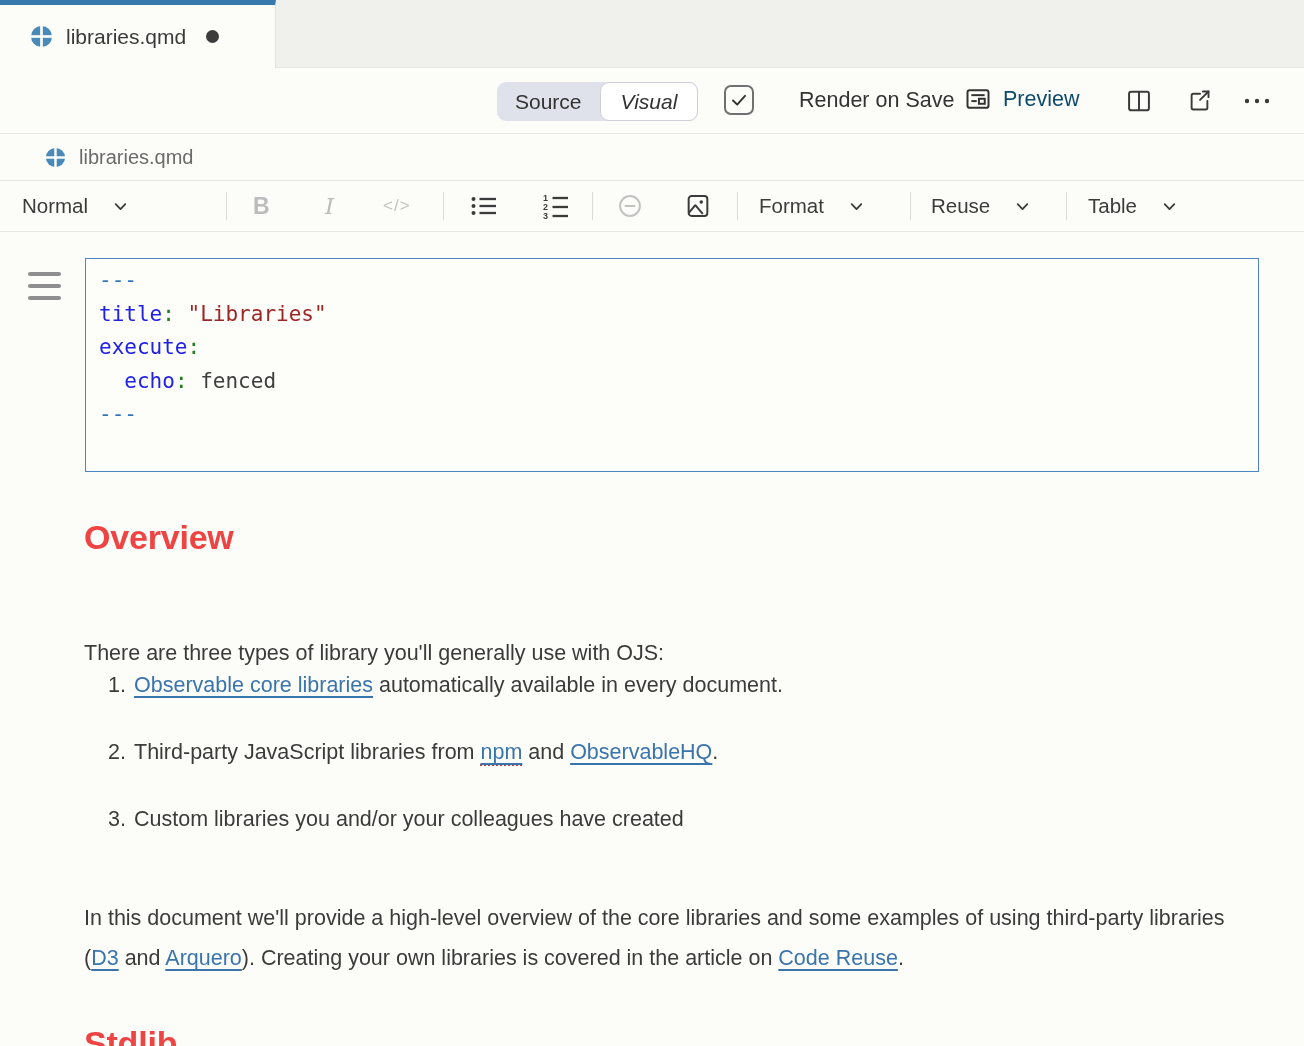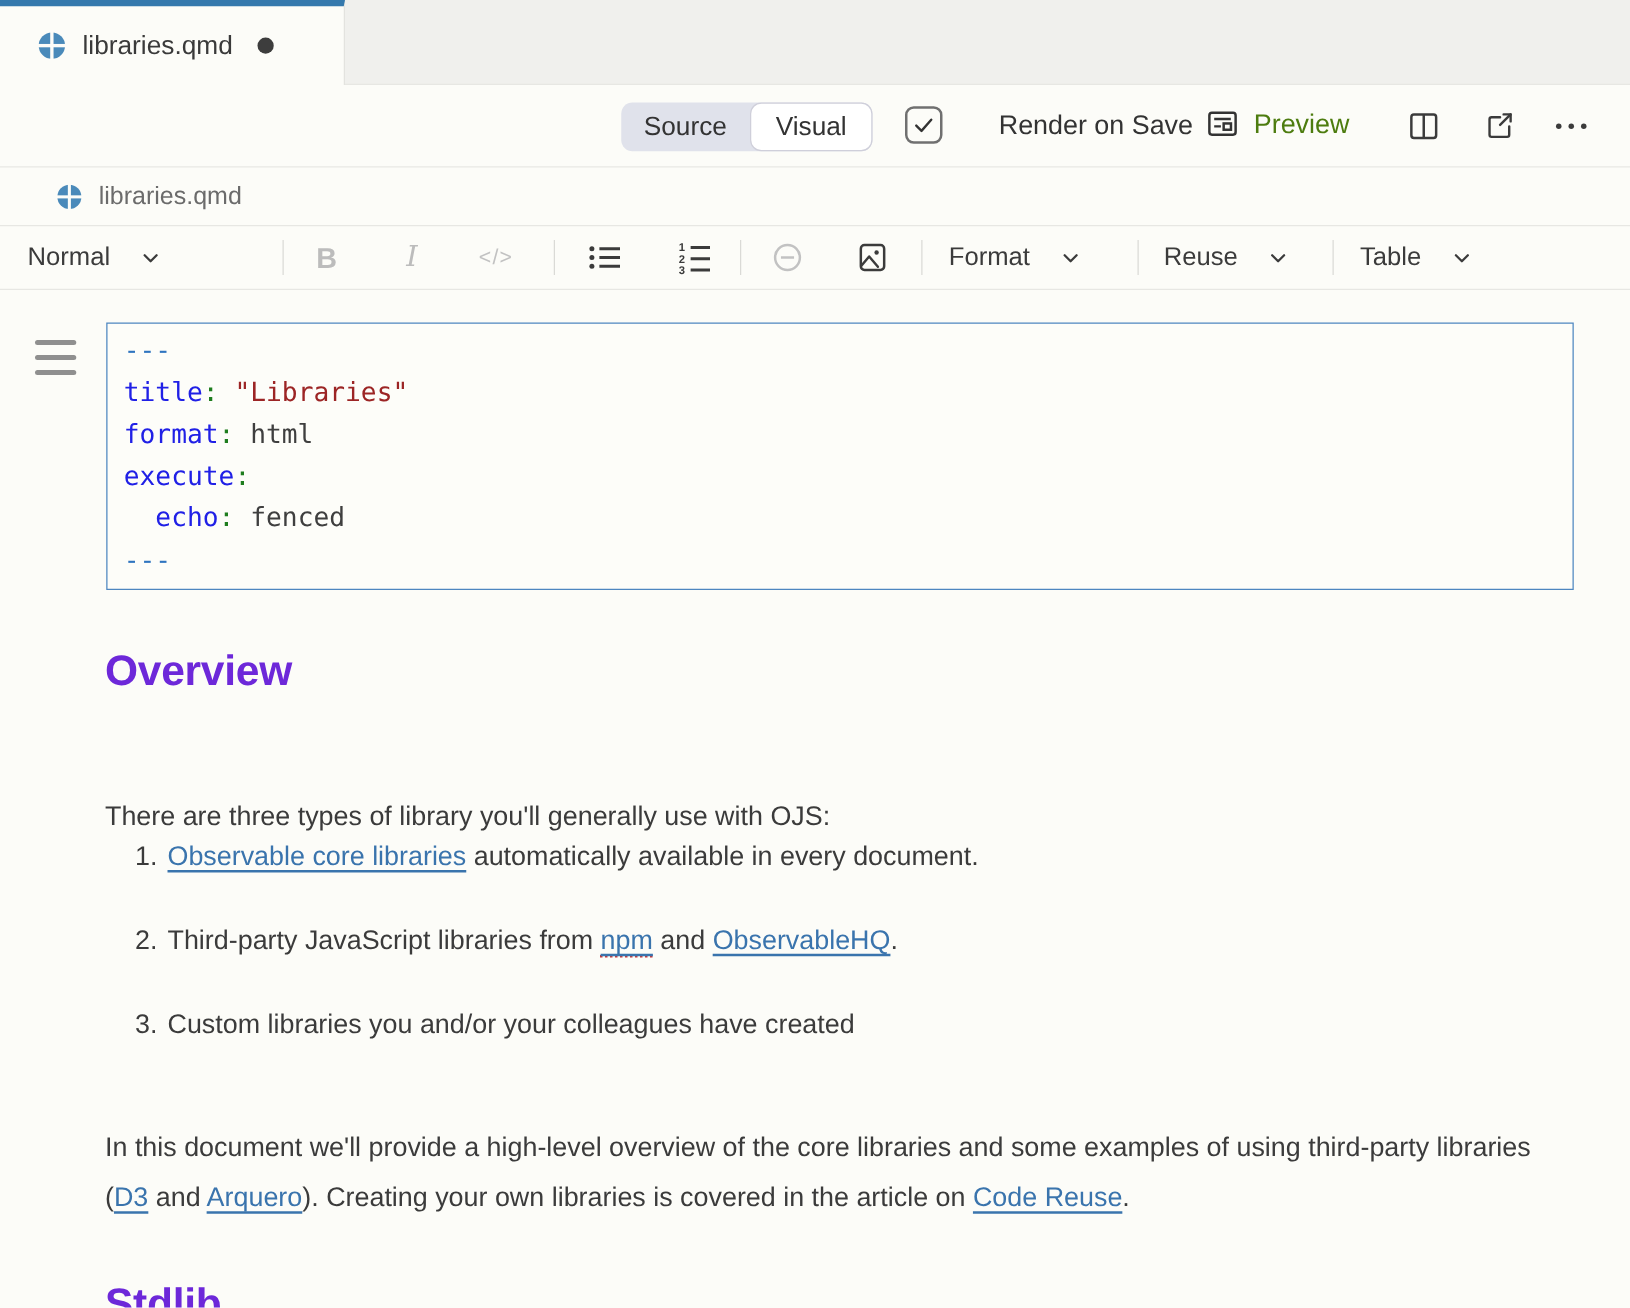--- a/index.html
+++ b/index.html
@@ -21,27 +21,27 @@
     padding:0 16px 0 30px; gap:13px; cursor:pointer; }
   .tab-label { font-size:21px; color:#3a3a3a; }
   .dirty-dot { width:13px; height:13px; border-radius:50%; background:#3d3d3d; margin-left:7px; flex:none; }
 
   
   .toolbar { position:absolute; top:68px; left:0; right:0; height:66px;
     background:#fcfcf8; border-bottom:1px solid #e7e7e3; }
   .seg { position:absolute; left:497px; top:14px; height:39px;
     background:#e0e2eb; border-radius:9px; display:flex; align-items:stretch; }
   .seg-item { font-size:21px; color:#333; padding:0 18px; display:flex; align-items:center; cursor:pointer; }
-  .seg-item.selected { background:#ffffff; border:1px solid #cfcfda; border-radius:9px; padding:4px 20px; }
+  .seg-item.selected { background:#ffffff; border:1px solid #cfcfda; border-radius:9px; padding:4px 20px;font-style:italic; }
   .cb-group { position:absolute; left:724px; top:17px; display:flex; align-items:center; gap:13px; }
   .checkbox { width:30px; height:30px; border:2px solid #707070; border-radius:7px;
     display:flex; align-items:center; justify-content:center; cursor:pointer; }
   .cb-label { font-size:21.5px; color:#333;margin-left:32px; }
   .preview-btn { position:absolute; left:964px; top:17px; display:flex; align-items:center; gap:11px; cursor:pointer; }
-  .preview-btn span.txt { font-size:21.5px; color:#4d7c0f; }
+  .preview-btn span.txt { font-size:21.5px; color:#0c4a6e; }
   .icon-btn { position:absolute; top:19px; width:28px; height:28px; color:#3b3b3b; cursor:pointer; }
   .icon-btn.split { left:1125px; }
   .icon-btn.external { left:1186px; }
   .icon-btn.more { left:1243px; top:22px; }
 
   
   .crumb-row { position:absolute; top:134px; left:0; right:0; height:47px;
     border-bottom:1px solid #e7e7e3; }
   .crumb { position:absolute; left:45px; top:0; height:46px; display:flex; align-items:center; gap:13px; cursor:pointer; }
   .crumb-label { font-size:20px; color:#6b6b6b; }
@@ -68,21 +68,21 @@
     padding:5px 10px 0 13px; cursor:text;
     font-family:"DejaVu Sans Mono","Liberation Mono",monospace;
     font-size:21px; line-height:33.5px; }
   .code-line { white-space:pre; height:33.5px; }
   .tok-key { color:var(--yaml-key,#2020e6); }
   .tok-colon { color:var(--yaml-colon,#1e7d1e); }
   .tok-string { color:var(--yaml-string,#9c2525); }
   .tok-plain { color:var(--yaml-plain,#3f3f3f); }
   .tok-dash { color:var(--yaml-dash,#2e74bf); }
 
-  .doc-h1 { position:absolute; left:84px; font-size:34px; font-weight:700; color:#6d28d9; letter-spacing:-0.2px; }
+  .doc-h1 { position:absolute; left:84px; font-size:34px; font-weight:700; color:#ef4444; letter-spacing:-0.2px; }
   #h1-overview { top:286px; }
   #h2-stdlib { top:792px; }
   .para { position:absolute; left:84px; font-size:21.5px; line-height:40px; color:#3b3b3b;margin-top:28px; }
   #para-intro { top:373px; }
   #para-closing { top:638px; width:1146px; }
   #doc-list { position:absolute; left:84px; top:433px; width:1150px; }
   .list-item { display:flex; font-size:21.5px; line-height:40px; color:#3b3b3b; margin-bottom:27px; }
   .list-marker { width:42px; text-align:right; margin-right:8px; flex:none; }
   a.doclink { color:var(--link,#3a74ad); text-decoration:underline;
     text-decoration-thickness:1.5px; text-underline-offset:3.5px; cursor:pointer; }
@@ -249,21 +249,20 @@
 <div class="content">
   <div class="drag-handle">
     <div></div>
     <div></div>
     <div></div>
   </div>
 
   <div class="yaml-block" id="yaml-code">
       <div class="code-line"><span class="tok-dash">---</span></div>
       <div class="code-line"><span class="tok-key">title</span><span class="tok-colon">:</span><span class="tok-plain"> </span><span class="tok-string">"Libraries"</span></div>
-      <div class="code-line"><span class="tok-key">format</span><span class="tok-colon">:</span><span class="tok-plain"> html</span></div>
       <div class="code-line"><span class="tok-key">execute</span><span class="tok-colon">:</span></div>
       <div class="code-line"><span class="tok-plain">  </span><span class="tok-key">echo</span><span class="tok-colon">:</span><span class="tok-plain"> fenced</span></div>
       <div class="code-line"><span class="tok-dash">---</span></div>
     </div>
 
   <h1 class="doc-h1" id="h1-overview">Overview</h1>
 
   <p class="para" id="para-intro">There are three types of library you'll generally use with OJS:</p>
 
   <div id="doc-list">

